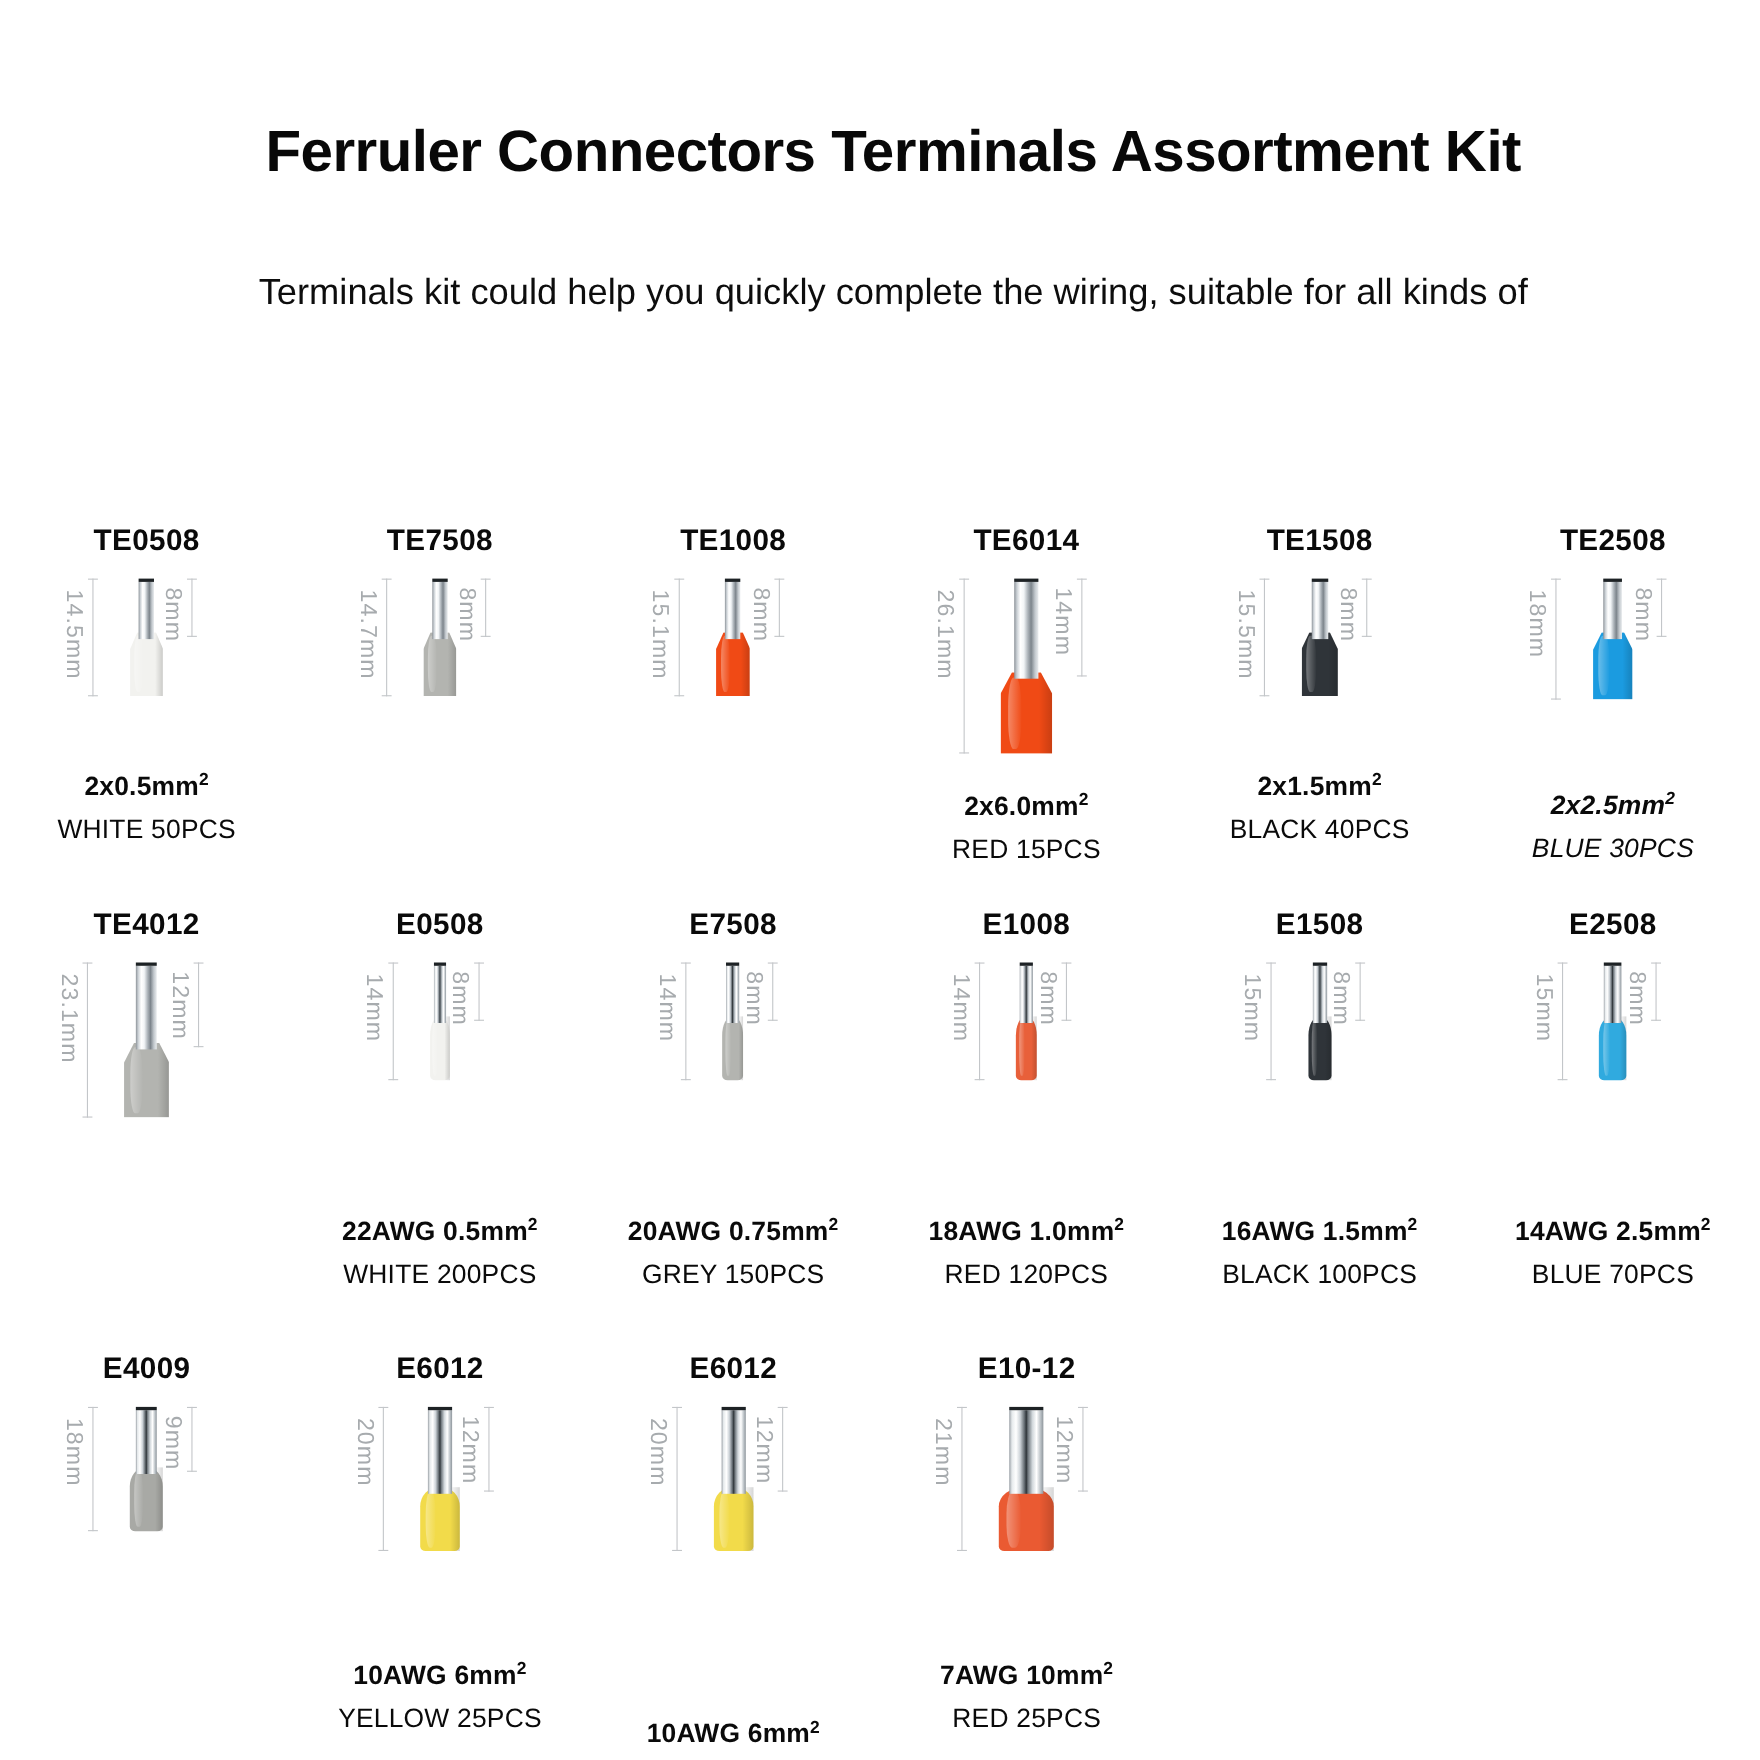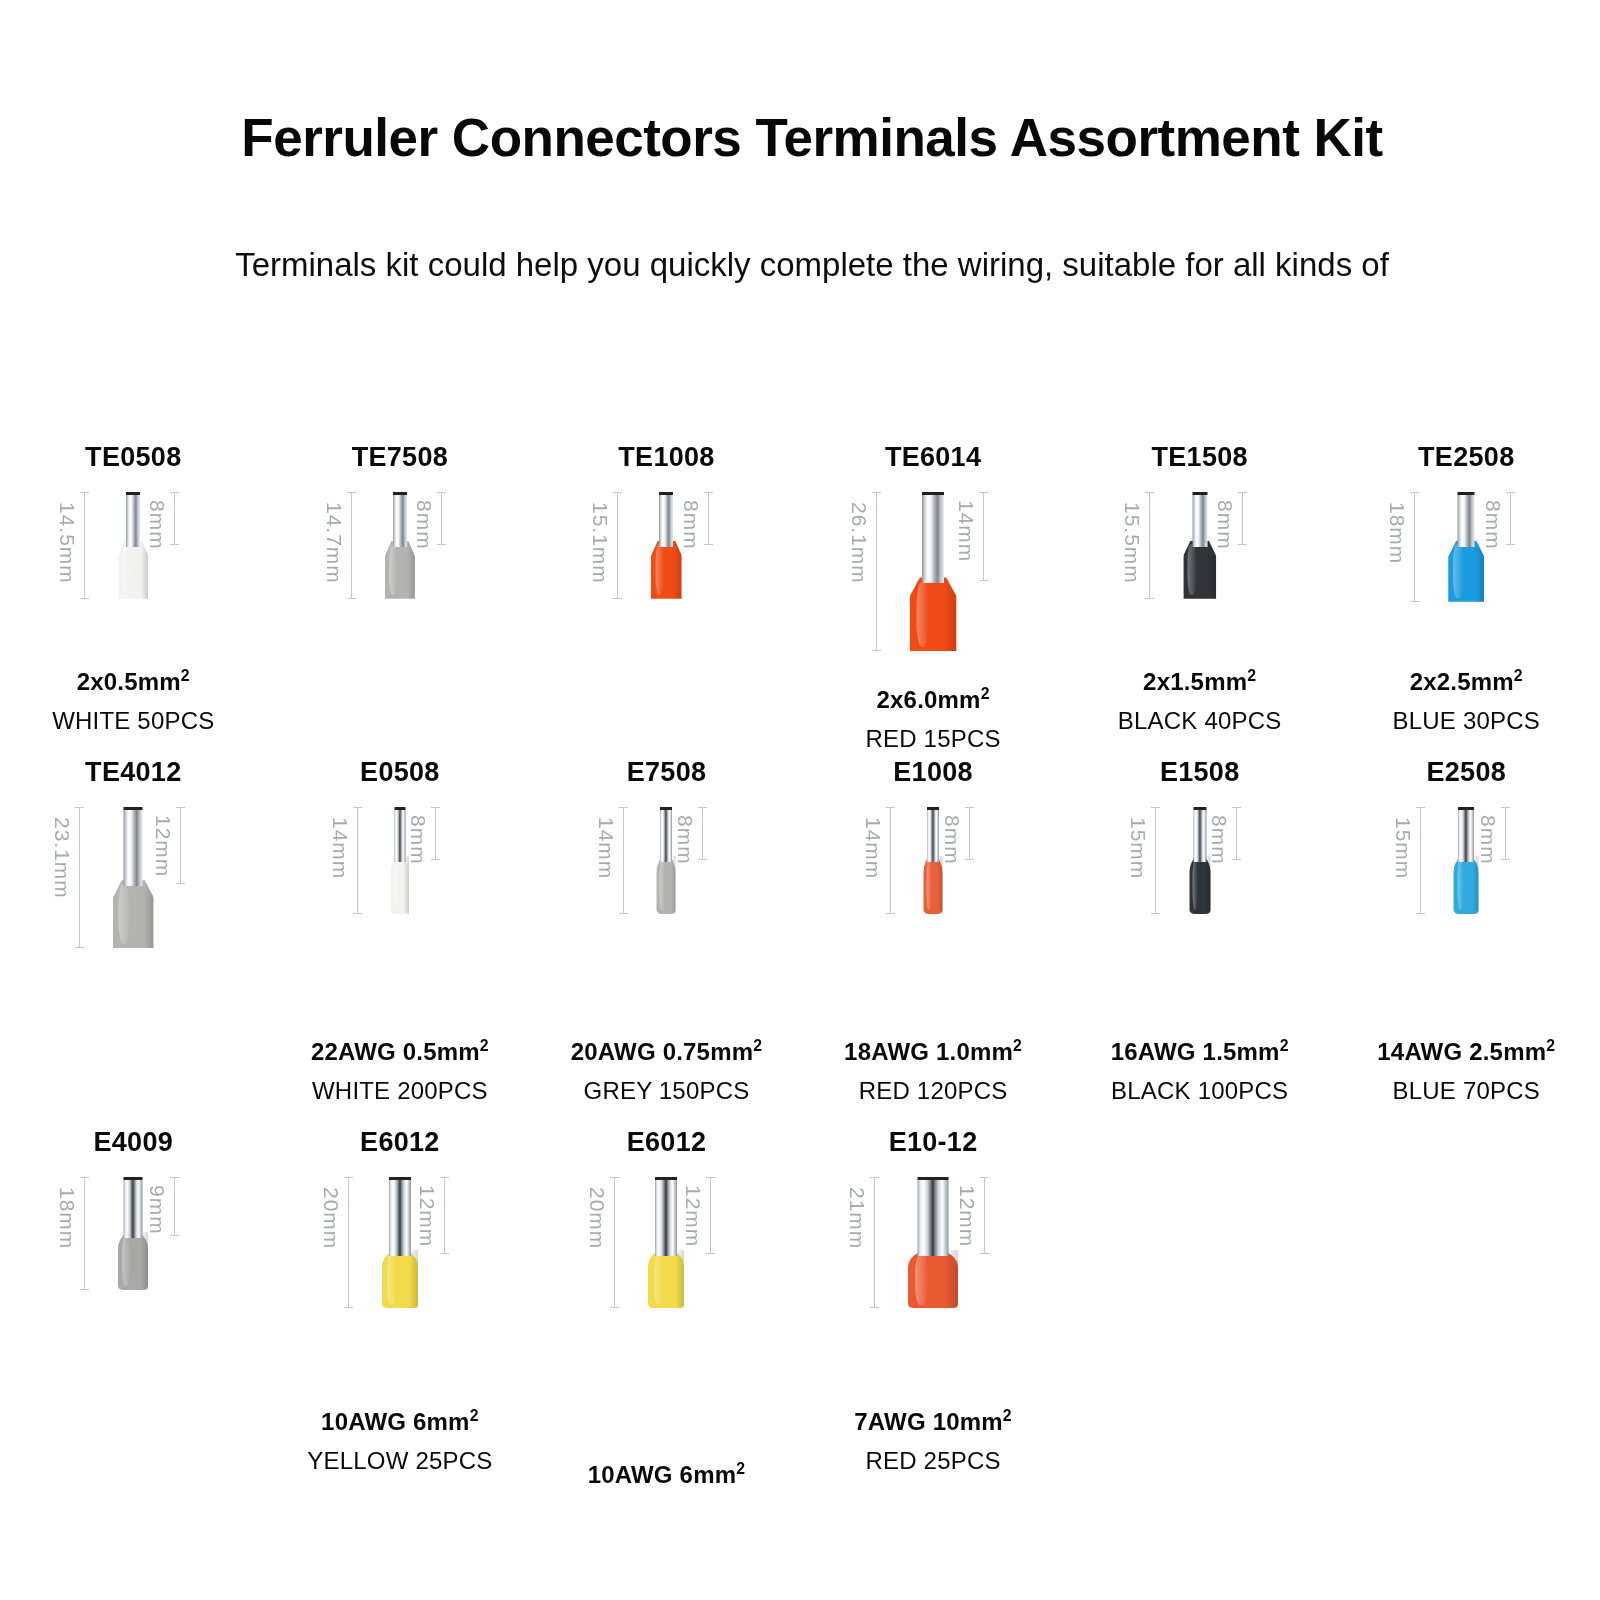--- a/index.html
+++ b/index.html
@@ -39,24 +39,25 @@
     padding: 0 48px;
   }
   .subtitle .ln { display: block; white-space: nowrap; }
 
   
   .grid-wrap { position: absolute; left: 0; top: 440px; width: 1600px; }
 
   .row {
     display: flex;
     width: 1600px;
+    margin-top: 34px;
   }
   .row-1 { height: 315px; }
   .row-2 { height: 370px; }
-  .row-3 { height: 370px; }
+  .row-3 { height: 370px; justify-content: space-between; }
 
   .cell {
     width: 266.6px;
     position: relative;
     display: flex;
     flex-direction: column;
     align-items: center;
   }
   .cell.empty { visibility: hidden; }
 
@@ -318,21 +319,21 @@
                 <div class="sheen"></div>
                 <div class="shade"></div>
               </div>
               <div class="barrel" style="width: 17px; height: 54.8px; bottom: 137.2px;"></div>
               <div class="dim" style="height: 109.8px; bottom: 82.2px; left: 73px;"></div>
               <div class="dim-label" style="left: 67px; top: 16px;">18mm</div>
               <div class="dim" style="height: 52.8px; bottom: 139.2px; left: 169px;"></div>
               <div class="dim-label right" style="left: 163px; top: 14px;">8mm</div>
             </div>
           </div>
-          <div class="caption" style="bottom: 18px;">
+          <div class="caption" style="bottom: 1px; font-style: italic;">
             <div class="spec">2x2.5mm<sup>2</sup></div>
             <div class="qty">BLUE 30PCS</div>
           </div>
         </div>
       </div>
       <div class="row row-2">
         <div class="cell">
           <div class="code">TE4012</div>
           <div class="art" style="height: 212px;">
             <div class="art-inner">

